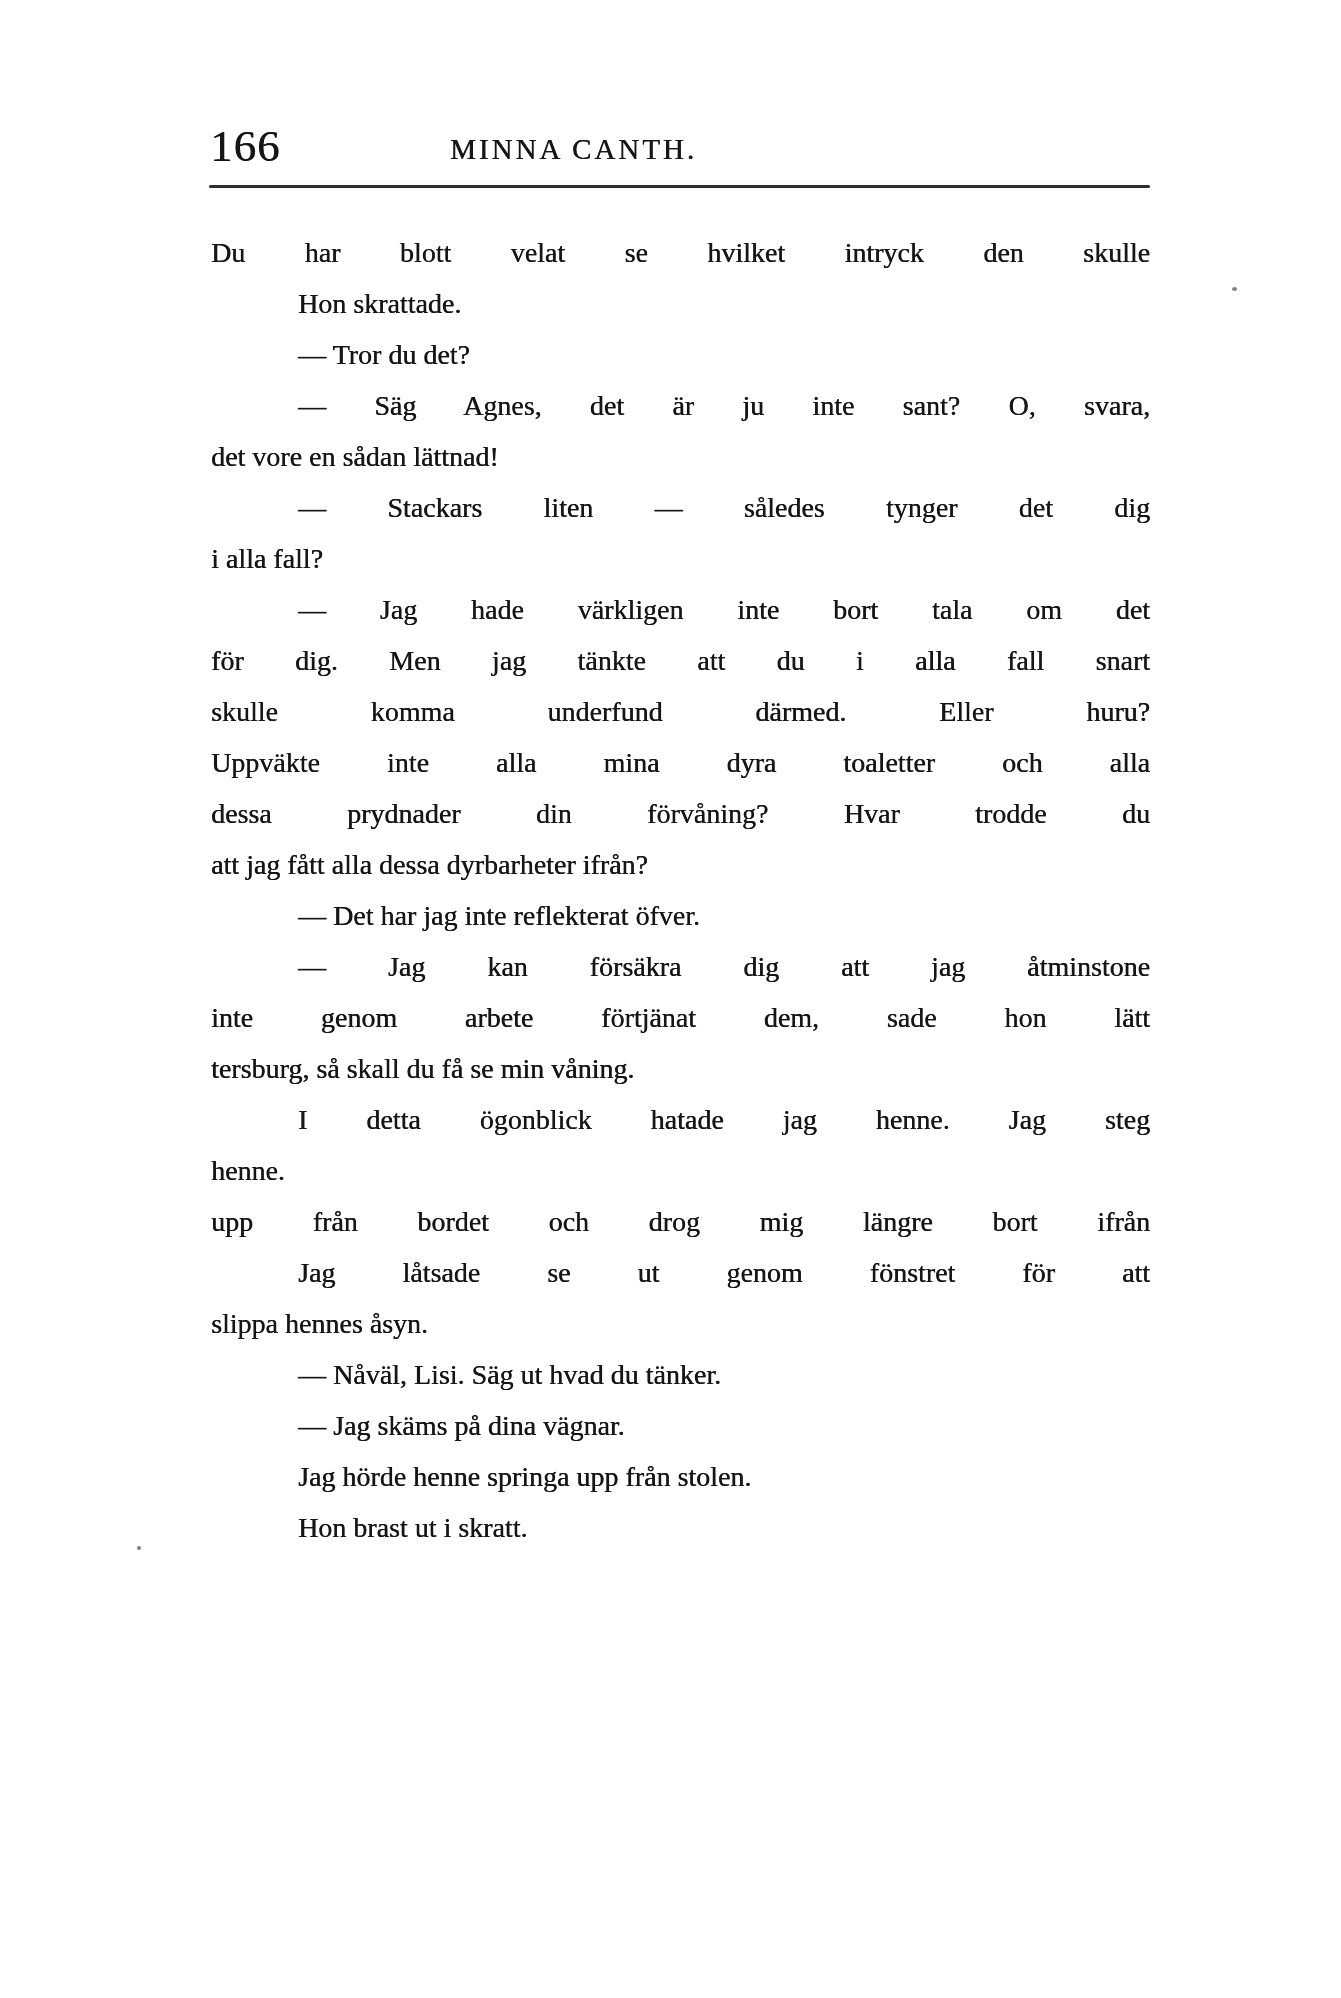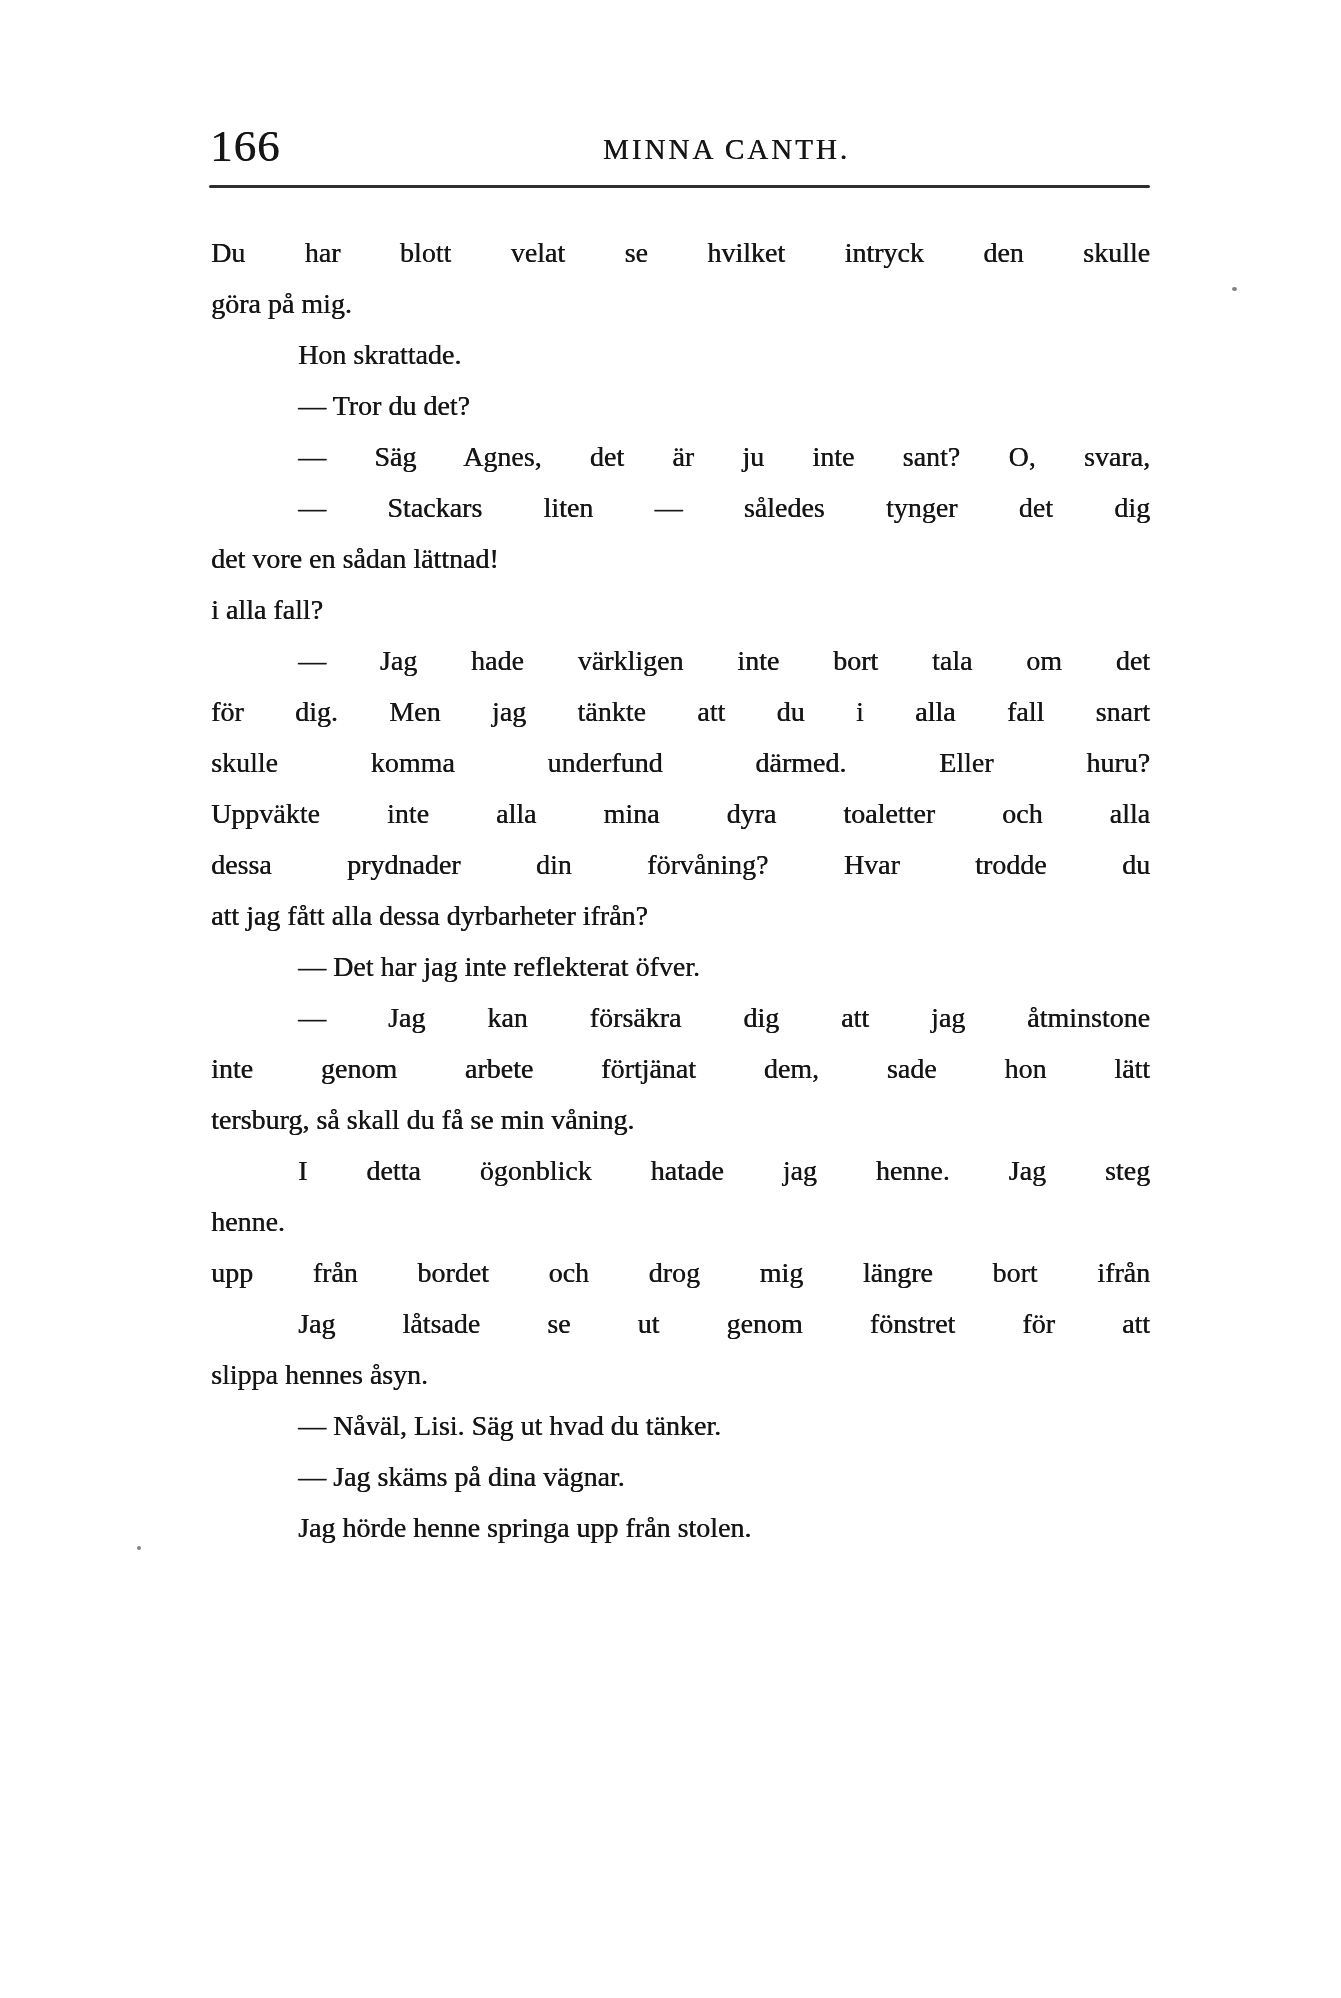--- a/index.html
+++ b/index.html
@@ -24,21 +24,21 @@
     font-size: 45px;
     line-height: 45px;
     letter-spacing: 1px;
     text-shadow: 0.4px 0 currentColor;
   }
   .running-title {
     position: absolute;
     left: 450px;
     top: 133px;
     width: 400px;
-    text-align: right;
+    text-align: left;
     font-size: 29px;
     line-height: 32px;
     letter-spacing: 3px;
     white-space: nowrap;
     text-shadow: 0.4px 0 currentColor;
   }
   .header-rule {
     position: absolute;
     left: 209px;
     top: 185px;
@@ -86,26 +86,25 @@
 <div class="page">
 
   <div class="page-number">166</div>
 
   <div class="running-title">MINNA CANTH.</div>
 
   <div class="header-rule"></div>
 
   <div class="body-text" id="body-text">
       <div class="line j">Du har blott velat se hvilket intryck den skulle</div>
-      <div class="line">göra på mig.</div>
       <div class="line indent">Hon skrattade.</div>
       <div class="line indent">— Tror du det?</div>
       <div class="line indent j">— Säg Agnes, det är ju inte sant? O, svara,</div>
+      <div class="line">det vore en sådan lättnad!</div>
       <div class="line indent j">— Stackars liten — således tynger det dig</div>
-      <div class="line">det vore en sådan lättnad!</div>
       <div class="line">i alla fall?</div>
       <div class="line indent j">— Jag hade värkligen inte bort tala om det</div>
       <div class="line j">för dig. Men jag tänkte att du i alla fall snart</div>
       <div class="line j">skulle komma underfund därmed. Eller huru?</div>
       <div class="line j">Uppväkte inte alla mina dyra toaletter och alla</div>
       <div class="line j">dessa prydnader din förvåning? Hvar trodde du</div>
       <div class="line">att jag fått alla dessa dyrbarheter ifrån?</div>
       <div class="line indent">— Det har jag inte reflekterat öfver.</div>
       <div class="line indent j">— Jag kan försäkra dig att jag åtminstone</div>
       <div class="line j">inte genom arbete förtjänat dem, sade hon lätt</div>

